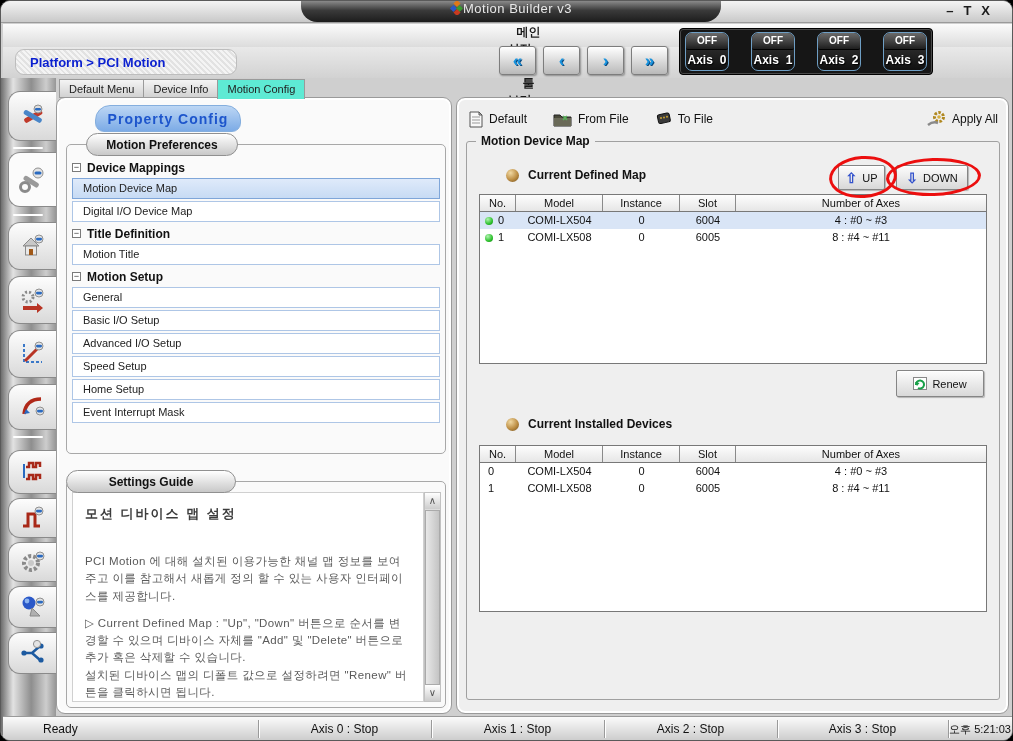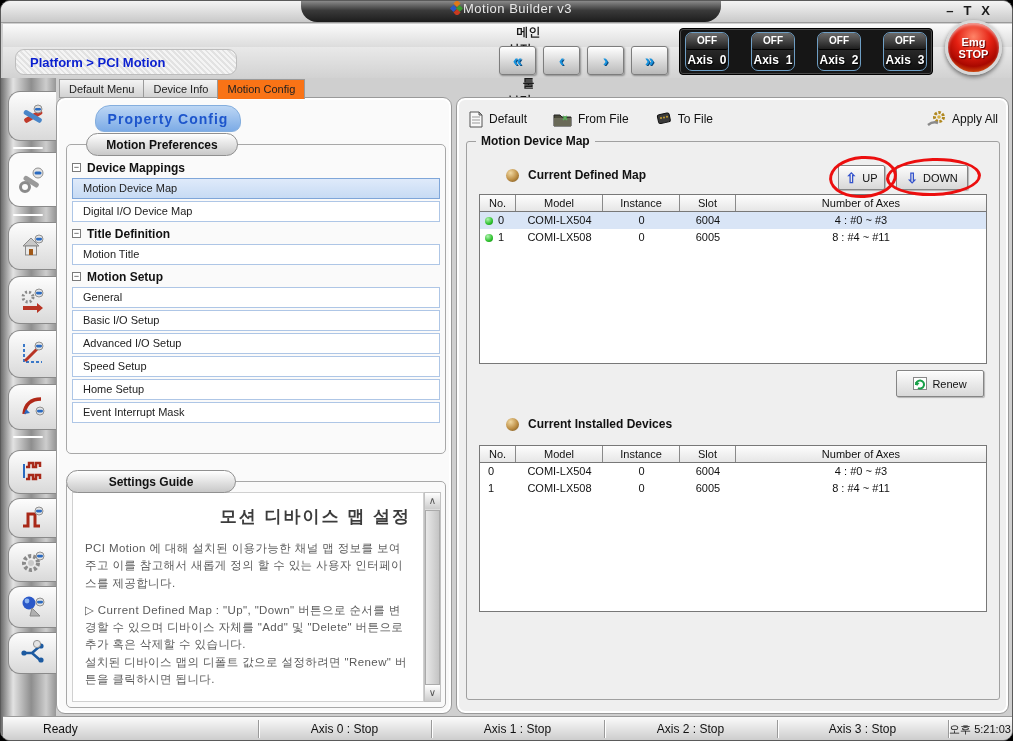--- a/index.html
+++ b/index.html
@@ -58,21 +58,21 @@
   .side-btn { position:absolute; left:7px; width:48px; border:1px solid #8a8a8a; border-right:none;
     border-radius:12px 0 0 12px; background:linear-gradient(#fdfdfd,#d9d9d9);
     display:flex; align-items:center; justify-content:center; cursor:pointer; }
   .side-btn.active { background:#fbfbfb; }
   .side-sep { position:absolute; left:12px; width:30px; height:2px; background:#fff; border-radius:2px; }
   
   #tabrow { position:absolute; left:58px; top:78px; height:19px; display:flex; z-index:4; }
   .tab { height:19px; padding:0 9px; font-size:11px; line-height:18px; color:#222;
     background:linear-gradient(#f4f4f4,#d2d2d2); border:1px solid #9a9a9a; border-right:none; cursor:pointer; }
   .tab:last-child { border-right:1px solid #9a9a9a; }
-  .tab.active { background:#f97316; height:20px; font-weight:normal; border-bottom:none; }
+  .tab.active { background:#5eead4; height:20px; font-weight:normal; border-bottom:none; }
   
   .panel { position:absolute; background:#fafafa; border:1px solid #9a9a9a; border-radius:9px;
     box-shadow:inset 0 0 0 2px #fff; }
   #left-panel  { left:55px; top:96px; width:396px; height:617px; }
   #right-panel { left:455px; top:96px; width:553px; height:617px; background:#efefef; }
   
   #prop-config { position:absolute; left:38px; top:7px; width:146px; height:27px;
     border-radius:15px 15px 9px 9px; border:1px solid #84aede;
     background:linear-gradient(#bcd6f4,#7cabe6);
     display:flex; align-items:center; justify-content:center; }
@@ -88,21 +88,21 @@
   #tree { position:absolute; left:15px; top:58px; width:368px; }
   .tree-cat { display:flex; align-items:center; gap:6px; height:17px; margin:3px 0 2px 0; cursor:pointer; }
   .tree-cat .box { width:9px; height:9px; border:1px solid #7a7a7a; background:#fff;
     font-size:9px; line-height:7px; text-align:center; color:#333; }
   .tree-cat .lbl { font-size:12px; font-weight:bold; color:#111; }
   .tree-item { height:21px; margin:2px 0; border:1px solid #aec6e6; background:#fff;
     font-size:11px; color:#222; line-height:19px; padding-left:10px; cursor:pointer; }
   .tree-item.selected { background:linear-gradient(#dfeafa,#c7dbf4); border:1px solid #7fa6d9; }
   #guide-body { position:absolute; left:15px; top:394px; width:352px; height:210px; background:#fff;
     border:1px solid #d0d0d0; padding:12px 12px 8px 12px; overflow:hidden; }
-  #guide-body h3 { font-size:17px; letter-spacing:2px; color:#3c3c3c; margin-bottom:12px;text-align:right; }
+  #guide-body h3 { font-size:13px; letter-spacing:2px; color:#3c3c3c; margin-bottom:30px; }
   #guide-body p { font-size:11.5px; color:#5a5a5a; line-height:1.5; margin-bottom:10px; letter-spacing:.4px; }
   #guide-body p.tight { margin-bottom:0; }
   #guide-scroll { position:absolute; left:367px; top:394px; width:17px; height:210px;
     background:#ddd; border:1px solid #c2c2c2; }
   .scr-btn { position:absolute; left:0; width:15px; height:16px; background:linear-gradient(#fff,#ccc);
     text-align:center; font-size:10px; color:#555; line-height:15px; cursor:pointer; }
   #scr-thumb { position:absolute; left:0; top:17px; width:15px; height:175px;
     background:linear-gradient(90deg,#e8e8e8,#c4c4c4); border:1px solid #aaa; cursor:grab; }
   
   #r-toolbar { position:absolute; left:12px; top:9px; width:529px; height:24px;
@@ -208,24 +208,20 @@
           </span>
       </div>
       <div class="axis-btn">
         <span class="off">OFF</span>
         <span class="axis-line">
             <span>Axis</span>
             <span>3</span>
           </span>
       </div>
     </div>
-    <div id="emg">
-      <span>Emg</span>
-      <span>STOP</span>
-    </div>
   </div>
 
   <div id="sidebar">
     <div class="side-btn" style="top:13px;height:50px">
       <svg width="26" height="26" viewBox="0 0 26 26">
           <rect x="3" y="11" width="20" height="5" rx="2" transform="rotate(-30 13 13)" fill="#c03a2a"></rect>
           <rect x="3" y="11" width="20" height="5" rx="2" transform="rotate(30 13 13)" fill="#4a86c8"></rect>
           <circle cx="18" cy="6" r="4" fill="#dcdcdc" stroke="#909090"></circle>
           <rect x="15" y="5" width="6" height="2.6" rx="1.3" fill="#2a6ac0"></rect>
         </svg>

